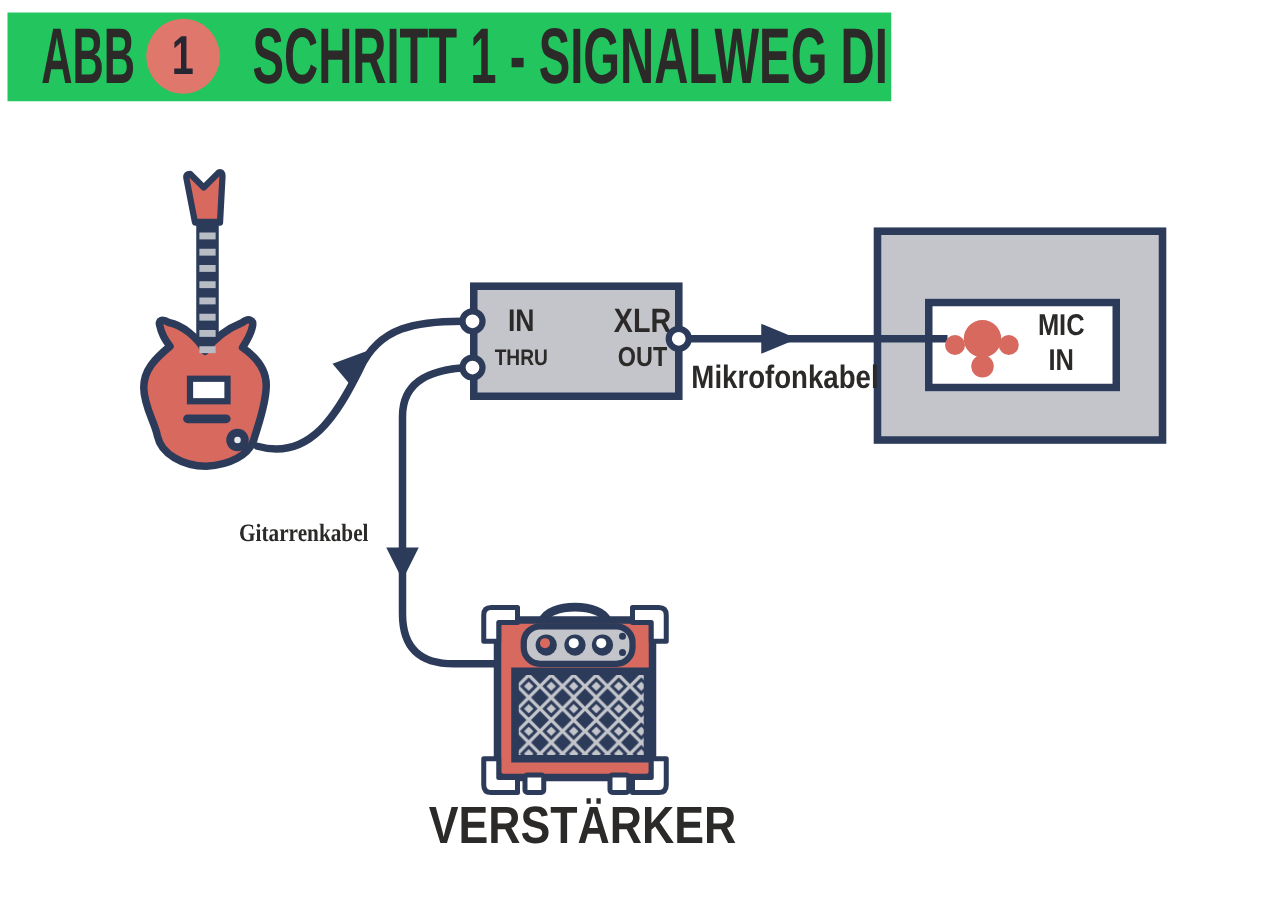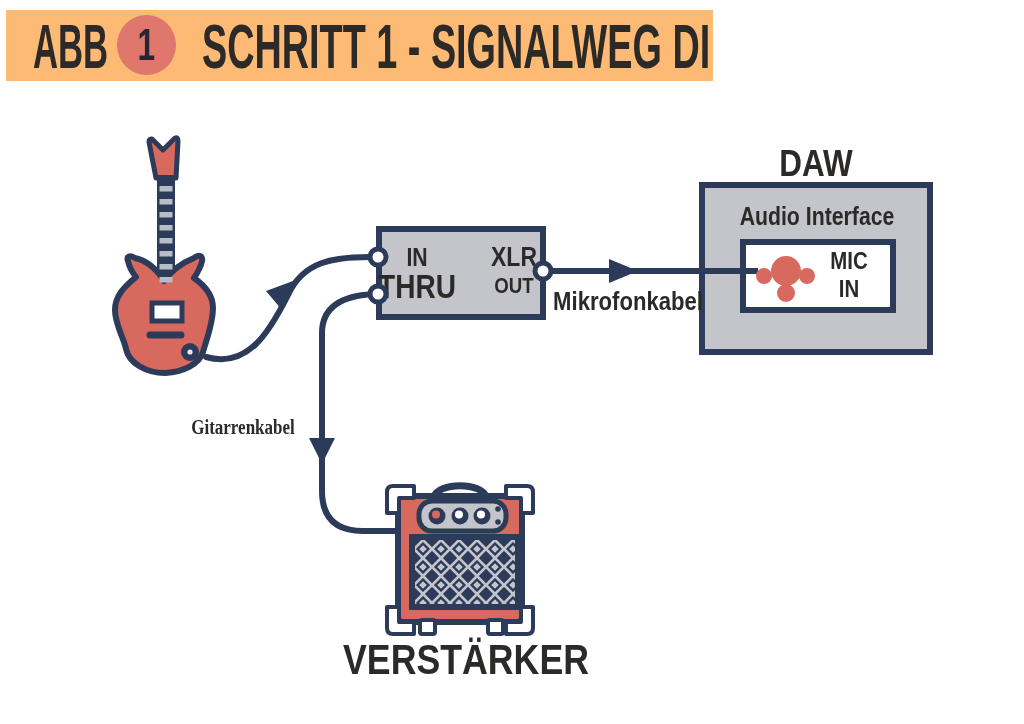--- a/index.html
+++ b/index.html
@@ -4,21 +4,21 @@
 <style>
   html,body{margin:0;padding:0;background:#ffffff;}
   .stage{
     position:relative; width:1024px; height:724px; overflow:hidden;
     background:#ffffff;
     font-family:"Liberation Sans", sans-serif;
   }
   
   .header-bar{
     position:absolute; left:6px; top:10px; width:707px; height:71px;
-    background:#fdba74;
+    background:#22c55e;
   }
   .fig-circle{
     position:absolute; left:111px; top:5px; width:59px; height:60px;
     border-radius:50%; background:#e0776c;
     display:flex; align-items:center; justify-content:center;
   }
   .fig-circle .num{
     font-weight:bold; font-size:44px; color:#272733;
     display:inline-block; transform:scaleX(0.72);
   }
@@ -55,37 +55,31 @@
     </div>
     <div class="lbl-l" style="left:196px; top:36px; font-size:63px;">
       <span class="cxh">SCHRITT 1 - SIGNALWEG DI</span>
     </div>
   </div>
 
   <div class="gbox" style="left:376px; top:226px; width:170px; height:94px;"></div>
   <div class="lbl" style="left:417px; top:257px; font-size:25px;">
     <span class="cx">IN</span>
   </div>
-  <div class="lbl" style="left:417px; top:286px; font-size:33px;">
+  <div class="lbl" style="left:417px; top:286px; font-size:18px;">
     <span class="cx">THRU</span>
   </div>
   <div class="lbl" style="left:514px; top:257px; font-size:27px;">
     <span class="cx">XLR</span>
   </div>
   <div class="lbl" style="left:514px; top:286px; font-size:22px;">
     <span class="cx">OUT</span>
   </div>
 
-  <div class="lbl" style="left:816px; top:163px; font-size:37px;">
-    <span class="cx">DAW</span>
-  </div>
   <div class="gbox" style="left:699px; top:182px; width:234px; height:173px;"></div>
-  <div class="lbl" style="left:817px; top:216px; font-size:25px;">
-    <span class="cx">Audio Interface</span>
-  </div>
   <div class="wbox" style="left:740px; top:239px; width:156px; height:74px;"></div>
   <div class="lbl" style="left:849px; top:261px; font-size:24px;">
     <span class="cx">MIC</span>
   </div>
   <div class="lbl" style="left:849px; top:289px; font-size:24px;">
     <span class="cx">IN</span>
   </div>
 
   <div class="lbl" style="left:628px; top:301px; font-size:26px;">
     <span class="cx">Mikrofonkabel</span>

